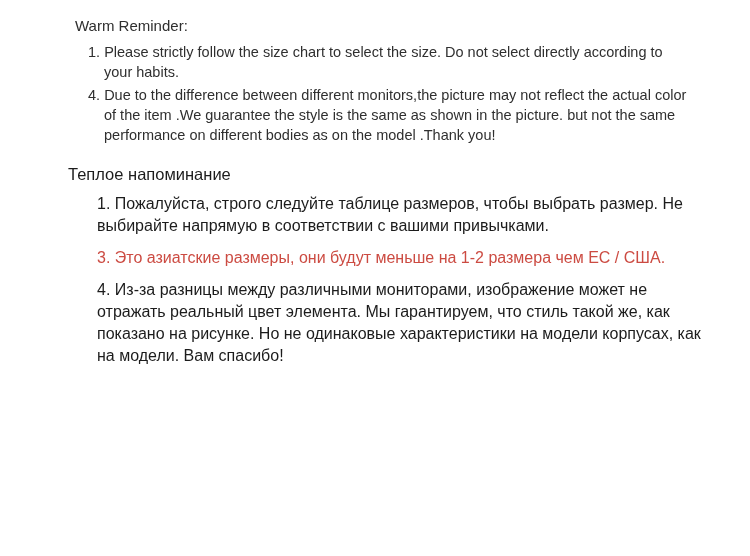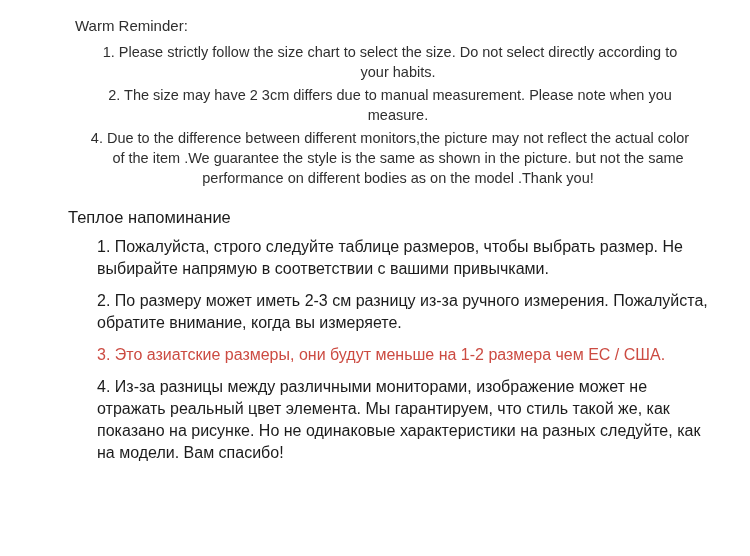--- a/index.html
+++ b/index.html
@@ -20,21 +20,20 @@
   }
   .en-title{
     font-size:15px;
     font-weight:400;
     margin:0 0 6px 0;
   }
   .en-item{
     margin:3px 0;
     padding-left:29px;
     text-indent:-16px;
-    text-align:center;
   }
   
   .ru{
     margin-top:18px;
     padding-left:85px;
     padding-right:32px;
     color:var(--text_ru,#1c1c1c);
     font-size:16px;
     line-height:22px;
   }
@@ -52,33 +51,31 @@
 </head>
 <body>
 
 <div class="page">
 
   <section class="en">
     <h2 class="en-title">Warm Reminder:</h2>
 
     <p class="en-item"><span class="num">1.</span> <span>Please strictly follow the size chart to select the size. Do not select directly according to your habits.</span></p>
 
-    <p class="en-item"><span class="num">2.</span> <span>The size may have 2 3cm differs due to manual measurement. Please note when you measure.</span></p>
 
 
     <p class="en-item"><span class="num">4.</span> <span>Due to the difference between different monitors,the picture may not reflect the actual color of the item .We guarantee the style is the same as shown in the picture. but not the same performance on different bodies as on the model .Thank you!</span></p>
   </section>
 
   <section class="ru">
     <h2 class="ru-title">Теплое напоминание</h2>
 
     <p class="ru-item"><span class="num">1.</span> <span>Пожалуйста, строго следуйте таблице размеров, чтобы выбрать размер. Не выбирайте напрямую в соответствии с вашими привычками.</span></p>
 
-    <p class="ru-item"><span class="num">2.</span> <span>По размеру может иметь 2-3 см разницу из-за ручного измерения. Пожалуйста, обратите внимание, когда вы измеряете.</span></p>
 
     <div class="ru-item">
       <div class="red"><span class="num">3.</span> <span>Это азиатские размеры, они будут меньше на 1-2 размера чем ЕС / США.</span></div>
     </div>
 
-    <p class="ru-item"><span class="num">4.</span> <span>Из-за разницы между различными мониторами, изображение может не отражать реальный цвет элемента. Мы гарантируем, что стиль такой же, как показано на рисунке. Но не одинаковые характеристики на разных следуйте, как на модели. Вам спасибо!</span></p>
+    <p class="ru-item"><span class="num">4.</span> <span>Из-за разницы между различными мониторами, изображение может не отражать реальный цвет элемента. Мы гарантируем, что стиль такой же, как показано на рисунке. Но не одинаковые характеристики на модели корпусах, как на модели. Вам спасибо!</span></p>
   </section>
 
 </div>
 
 </body></html>

